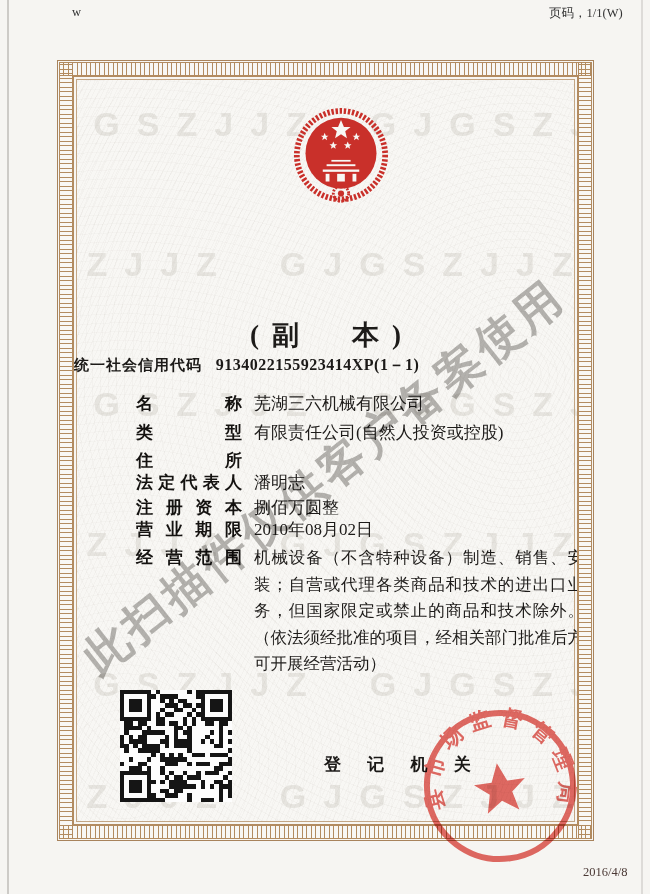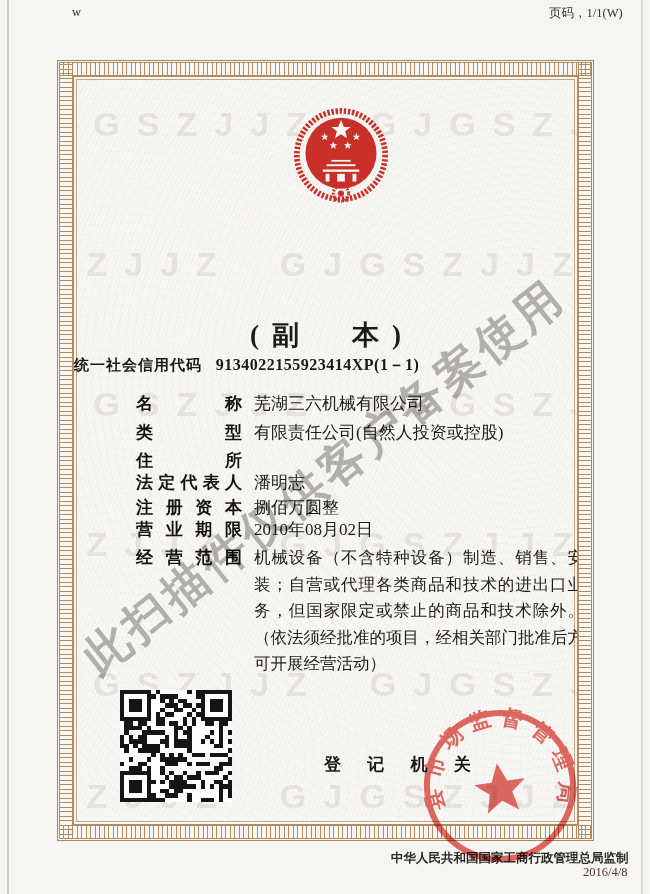--- a/index.html
+++ b/index.html
@@ -505,16 +505,15 @@
     <circle cx="80" cy="80" r="73" fill="none" stroke="#e0514a" stroke-width="6"></circle>
     <path transform="translate(80,84) scale(2.7)" fill="#e0514a" d="M0,-10 L2.9,-3.1 L9.5,-3.1 L4.2,1.2 L5.9,8.1 L0,4 L-5.9,8.1 L-4.2,1.2 L-9.5,-3.1 L-2.9,-3.1 Z"></path>
     <defs>
       <path id="sealArc" d="M 24,100 A 60,60 0 1 1 136,100" fill="none"></path>
     </defs>
     <text font-size="21" font-weight="700" fill="#e0514a" font-family="'Liberation Sans','DejaVu Sans',sans-serif">
       <textPath href="#sealArc" startOffset="6" textLength="230" lengthAdjust="spacing">县市场监督管理局</textPath>
     </text>
   </svg>
 
-  <div class="foot f3">中华人民共和国国家工商行政管理总局监制</div>
   <div class="foot f4">2016/4/8</div>
 
 </div>
 
 </body></html>

